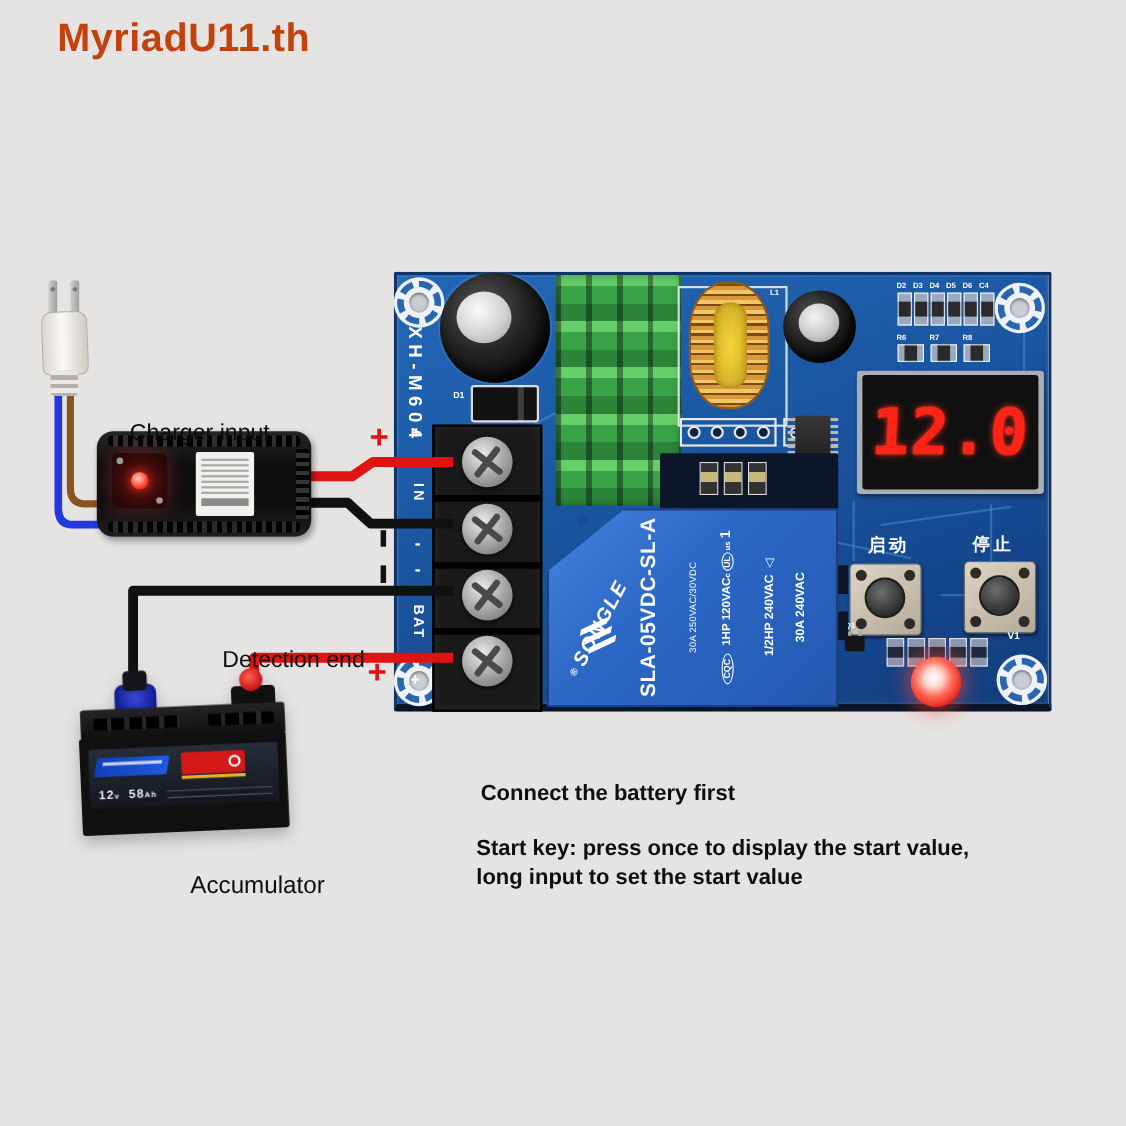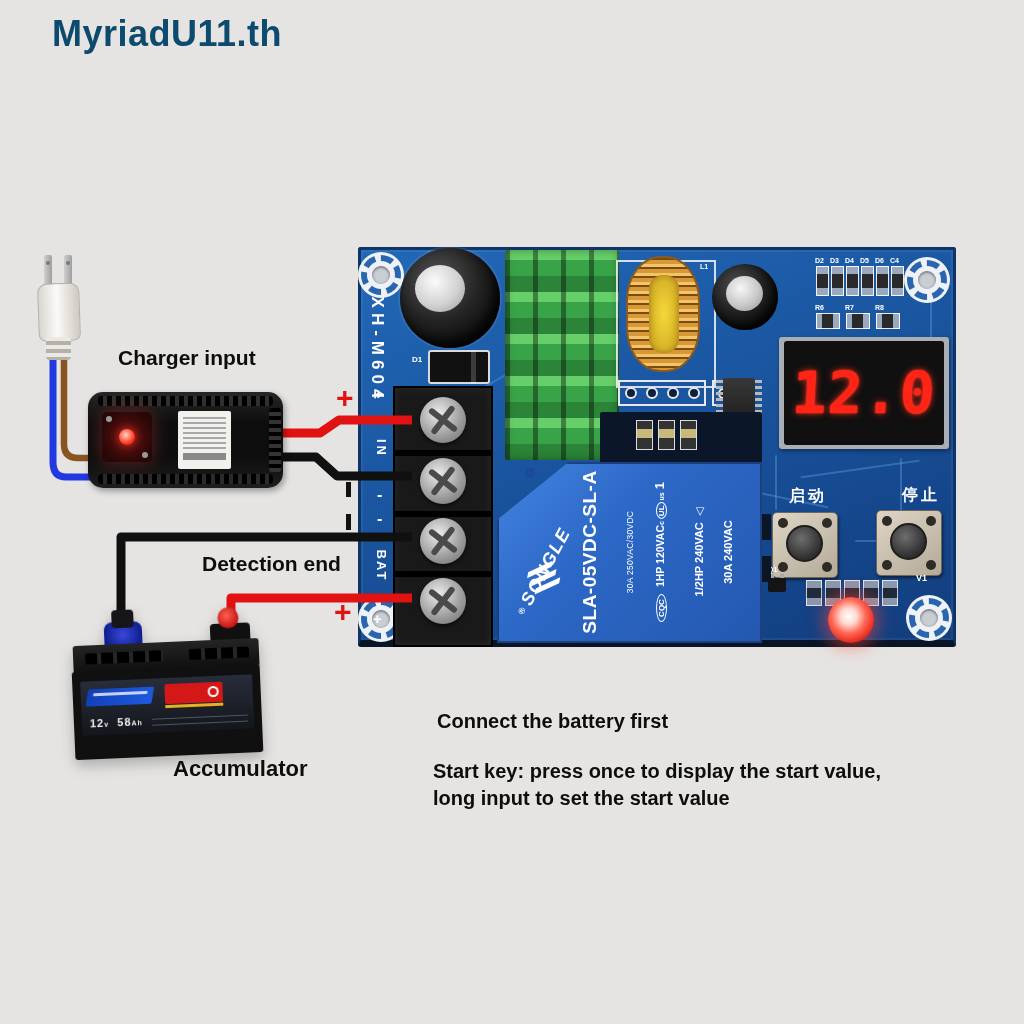--- a/index.html
+++ b/index.html
@@ -157,27 +157,27 @@
        transform:skewX(-12deg);border-radius:2px;}
   #bat-logo-blue::after{content:"";position:absolute;left:6px;top:4px;right:6px;height:3px;background:rgba(255,255,255,.75);}
   #bat-badge-red{position:absolute;left:84px;top:6px;width:58px;height:20px;background:#d41818;border-radius:2px;}
   #bat-badge-red::before{content:"";position:absolute;left:0;bottom:-4px;width:58px;height:3px;background:#e8b020;}
   #bat-badge-red::after{content:"";position:absolute;right:4px;top:4px;width:11px;height:11px;border:2px solid #fff;
        border-radius:50%;box-sizing:border-box;}
   #bat-rating{position:absolute;left:8px;top:36px;color:#eee;font-weight:bold;font-size:11px;letter-spacing:1px;}
   #bat-rating .u{font-size:7px;}
   .bat-line{position:absolute;height:1px;background:#50545c;}
   
-  .callout{position:absolute;font-weight:bold;color:#0d0d0d;}
+  .callout{position:absolute;font-weight:normal;color:#0d0d0d;margin-top:36px;}
   .pol-plus{position:absolute;color:#e01212;font-weight:900;font-size:30px;line-height:20px;}
   .pol-dash{position:absolute;width:5px;background:#111;}
   #instructions{position:absolute;left:433px;top:710px;width:560px;color:#0d0d0d;font-weight:bold;font-size:20px;}
   #instructions .l1{margin-left:4px;margin-bottom:25px;}
   #instructions .l{line-height:26.5px;}
-  #watermark{position:absolute;left:52px;top:13px;font-size:36px;font-weight:800;color:#0c4a6e;letter-spacing:.5px;}
+  #watermark{position:absolute;left:52px;top:13px;font-size:36px;font-weight:800;color:#c2410c;letter-spacing:.5px;}
 </style>
 </head>
 <body>
 
 <div id="stage">
 
   <div id="pcb"></div>
 
   <div class="trace" style="left:628px;top:478px;width:130px;"></div>
   <div class="trace" style="left:690px;top:492px;width:140px;transform:rotate(12deg);"></div>
@@ -298,21 +298,21 @@
   <div class="screw" style="left:420px;top:578px;"></div>
 
   <div class="wlabel" style="left:374px;top:385px;font-size:15px;">+</div>
   <div class="wlabel" style="left:353px;top:441px;width:56px;text-align:center;font-size:13px;letter-spacing:3px;transform:rotate(90deg);">IN</div>
   <div class="wlabel" style="left:377px;top:486px;font-size:16px;">-</div>
   <div class="wlabel" style="left:377px;top:510px;font-size:16px;">-</div>
   <div class="wlabel" style="left:351px;top:558px;width:60px;text-align:center;font-size:13px;letter-spacing:2px;transform:rotate(90deg);">BAT</div>
   <div class="wlabel" style="left:373px;top:610px;font-size:15px;">+</div>
 
   <div class="wlabel" style="left:780px;top:486px;width:56px;text-align:center;font-size:16px;letter-spacing:3px;">启动</div>
-  <div class="wlabel" style="left:884px;top:485px;width:56px;text-align:right;font-size:16px;letter-spacing:3px;">停止</div>
+  <div class="wlabel" style="left:884px;top:485px;width:56px;text-align:left;font-size:16px;letter-spacing:3px;">停止</div>
   <div class="tact" style="left:772px;top:512px;">
     <span class="dot" style="left:5px;top:5px;"></span>
       <span class="dot" style="right:5px;top:5px;"></span>
     <span class="dot" style="left:5px;bottom:5px;"></span>
       <span class="dot" style="right:5px;bottom:5px;"></span>
     <div class="cap"></div>
   </div>
   <div class="tact" style="left:876px;top:510px;">
     <span class="dot" style="left:5px;top:5px;"></span>
       <span class="dot" style="right:5px;top:5px;"></span>

